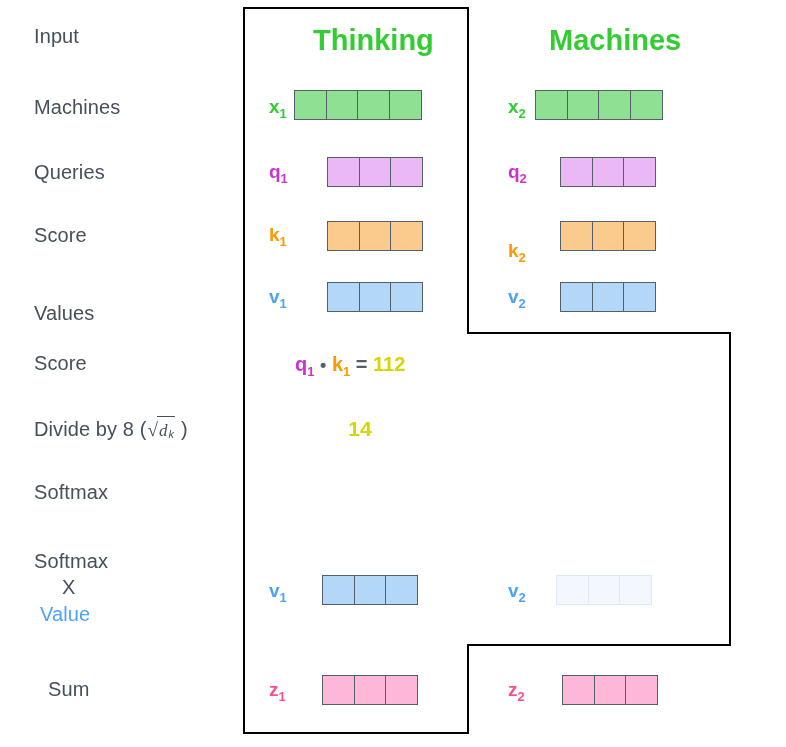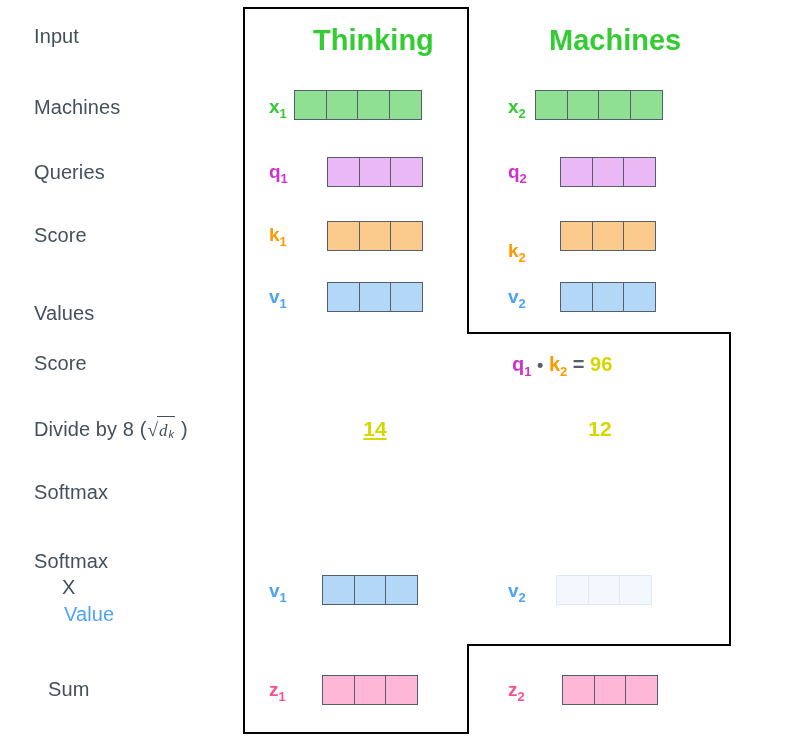--- a/index.html
+++ b/index.html
@@ -127,21 +127,21 @@
 
   <div class="row-label" style="left:34px; top:416px;text-align:center;">
     <span>Divide by 8 (</span><span class="sqrt-wrap"><span class="sqrt-sym">√</span><span class="overbar"><span class="mathsq">d</span><span class="sub-k">k</span></span></span>&nbsp;<span>)</span>
   </div>
 
   <div class="row-label" style="left:34px; top:481px;">Softmax</div>
 
   <div class="row-label multi" style="left:34px; top:548px; text-align:left; width:170px;">
     <div>Softmax</div>
     <div style="padding-left:28px;">X</div>
-    <div class="lbl-value" style="padding-left:6px;margin-left:24px;">Value</div>
+    <div class="lbl-value" style="padding-left:6px;">Value</div>
   </div>
 
   <div class="row-label" style="left:48px; top:678px;">Sum</div>
 
   <div class="col-title" style="left:313px; top:24px;">Thinking</div>
 
   <div class="vec-tag tag-x" style="left:269px; top:96px;">
     <span>x</span><sub>1</sub>
   </div>
   <div class="vec v-green" style="left:294px; top:90px;">
@@ -171,22 +171,29 @@
 
   <div class="vec-tag tag-v" style="left:269px; top:286px;">
     <span>v</span><sub>1</sub>
   </div>
   <div class="vec v-blue" style="left:327px; top:282px;">
     <div class="cell"></div>
     <div class="cell"></div>
     <div class="cell"></div>
   </div>
 
-
-  <div class="num-val" style="left:320px; top:417px; width:110px;text-decoration:underline;">14</div>
+  <div class="expr" style="left:295px; top:353px;">
+    <span class="e-q">q</span><sub class="e-q">1</sub>
+    <span class="e-dot">•</span>
+    <span class="e-k">k</span><sub class="e-k">1</sub>
+    <span class="e-eq">=</span>
+    <span class="e-num">112</span>
+  </div>
+
+  <div class="num-val" style="left:305px; top:417px; width:110px;">14</div>
 
 
   <div class="vec-tag tag-v" style="left:269px; top:580px;">
     <span>v</span><sub>1</sub>
   </div>
   <div class="vec v-blue" style="left:322px; top:575px;">
     <div class="cell"></div>
     <div class="cell"></div>
     <div class="cell"></div>
   </div>
@@ -232,29 +239,21 @@
 
   <div class="vec-tag tag-v" style="left:508px; top:286px;">
     <span>v</span><sub>2</sub>
   </div>
   <div class="vec v-blue" style="left:560px; top:282px;">
     <div class="cell"></div>
     <div class="cell"></div>
     <div class="cell"></div>
   </div>
 
-  <div class="expr" style="left:512px; top:353px;">
-    <span class="e-q">q</span><sub class="e-q">1</sub>
-    <span class="e-dot">•</span>
-    <span class="e-k">k</span><sub class="e-k">2</sub>
-    <span class="e-eq">=</span>
-    <span class="e-num">96</span>
-  </div>
-
-  <div class="num-val" style="left:545px; top:417px; width:110px;">12</div>
+
 
 
   <div class="vec-tag tag-v" style="left:508px; top:580px;">
     <span>v</span><sub>2</sub>
   </div>
   <div class="vec v-faded" style="left:556px; top:575px;">
     <div class="cell"></div>
     <div class="cell"></div>
     <div class="cell"></div>
   </div>

